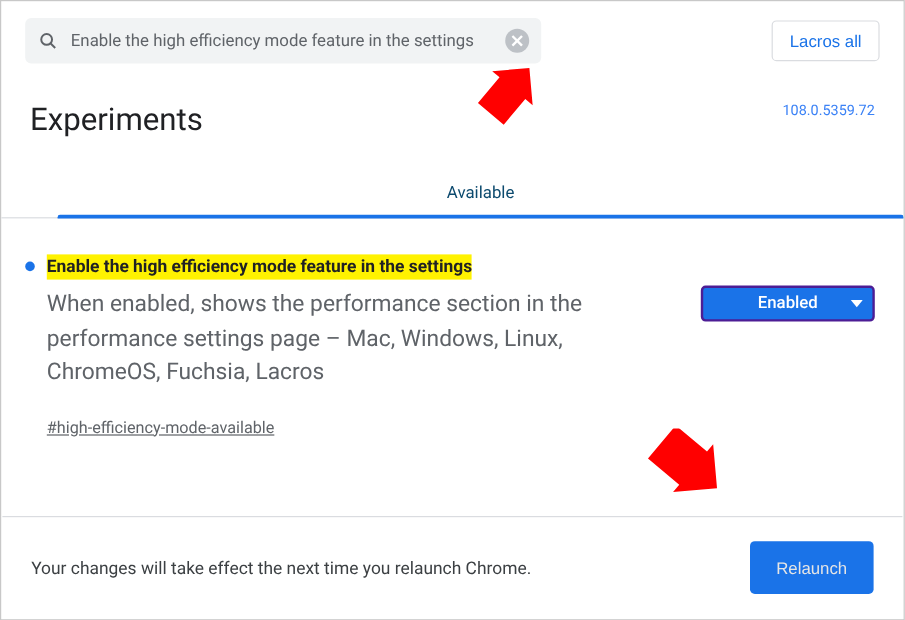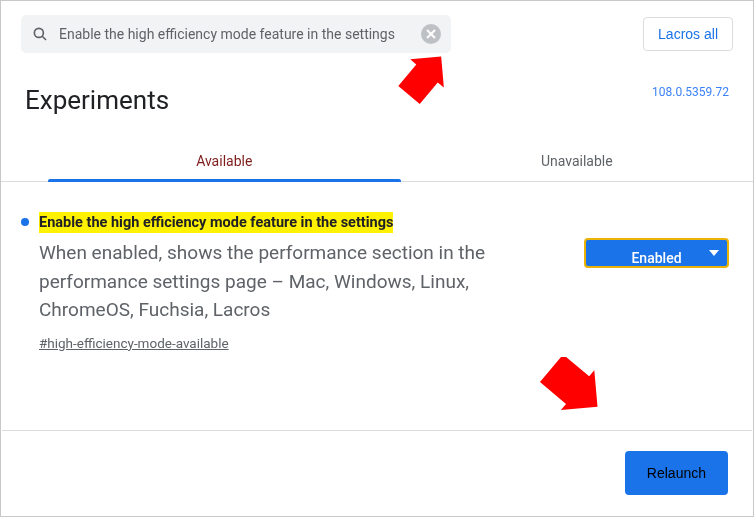--- a/index.html
+++ b/index.html
@@ -83,21 +83,21 @@
   .tab {
     flex: 1;
     text-align: center;
     padding: 14px 0 12px 0;
     font-size: 14px;
     color: #5f6368;
     cursor: pointer;
     position: relative;
   }
   .tab.active {
-    color: #7f1d1d;
+    color: #0c4a6e;
     margin-left: 47px;
   }
   .tab.active::after {
     content: "";
     position: absolute;
     left: 0; right: 0; bottom: -1px;
     height: 3px;
     background: #1a73e8;
     border-radius: 2px 2px 0 0;
   }
@@ -131,43 +131,43 @@
     padding: 2px 0;
   }
   .flag-desc {
     margin-top: 8px;
     font-size: 19px;
     color: #5f6368;
     line-height: 1.5;
     max-width: 520px;
   }
   .flag-hash {
-    margin-top: 10px;
+    margin-top: 24px;
     display: inline-block;
     font-size: 13.5px;
     color: #5f6368;
     text-decoration: underline;
     cursor: pointer;
   }
   .flag-right {
     padding-top: 26px;
     flex: none;
   }
   .select-enabled {
     position: relative;
     width: 145px;
     height: 30px;
     background: #1a73e8;
-    border: 2px solid #eab308;
+    border: 2px solid #4c1d95;
     border-radius: 4px;
     color: #fff;
     font-size: 14px;
     font-weight: 500;
     display: flex;
-    align-items: flex-end;
+    align-items: center;
     justify-content: center;
     cursor: pointer;
   }
   .select-enabled .chev {
     position: absolute;
     right: 8px;
     top: 50%;
     transform: translateY(-50%);
   }
   .bottom-bar {
@@ -180,21 +180,21 @@
     align-items: center;
     gap: 20px;
   }
   .bottom-text {
     font-size: 14.5px;
     color: #3c4043;
   }
   .relaunch-btn {
     margin-left: auto;
     background: #1a73e8;
-    color: #000000;
+    color: #e5e5e5;
     border: none;
     font-size: 14px;
     font-weight: 500;
     padding: 14px 22px;
     border-radius: 4px;
     cursor: pointer;
   }
   .arrow {
     position: absolute;
     pointer-events: none;
@@ -223,21 +223,20 @@
 </div>
 
 <div class="header-row">
   <div class="page-title">Experiments</div>
   <div class="spacer"></div>
   <div class="version">108.0.5359.72</div>
 </div>
 
 <div class="tabs">
   <div class="tab active">Available</div>
-  <div class="tab">Unavailable</div>
 </div>
 
 <div class="content">
   <div class="flag-row">
     <div class="flag-left">
       <span class="flag-dot"></span>
       <span class="flag-title">Enable the high efficiency mode feature in the settings</span>
       <div class="flag-desc">When enabled, shows the performance section in the performance settings page – Mac, Windows, Linux, ChromeOS, Fuchsia, Lacros</div>
       <a class="flag-hash">#high-efficiency-mode-available</a>
     </div>
@@ -246,20 +245,21 @@
         <span>Enabled</span>
         <svg class="chev" width="10" height="8" viewBox="0 0 10 8" fill="#fff">
           <path d="M0 1 L5 7 L10 1 Z"></path>
         </svg>
       </div>
     </div>
   </div>
 </div>
 
 <div class="bottom-bar">
+  <div class="bottom-text">Your changes will take effect the next time you relaunch Chrome.</div>
   <button class="relaunch-btn">Relaunch</button>
 </div>
 
 <div class="arrow" style="left:380px; top:46px;">
   <svg width="70" height="90" viewBox="0 0 70 90">
     <path d="M12 8 L40 8 L40 0 L62 22 L40 44 L40 36 L12 36 Z" fill="#ff0000" transform="rotate(-50 30 30) translate(3 18)"></path>
   </svg>
 </div>
 <div class="arrow" style="left:523px; top:356px;">
   <svg width="90" height="90" viewBox="0 0 90 90">

